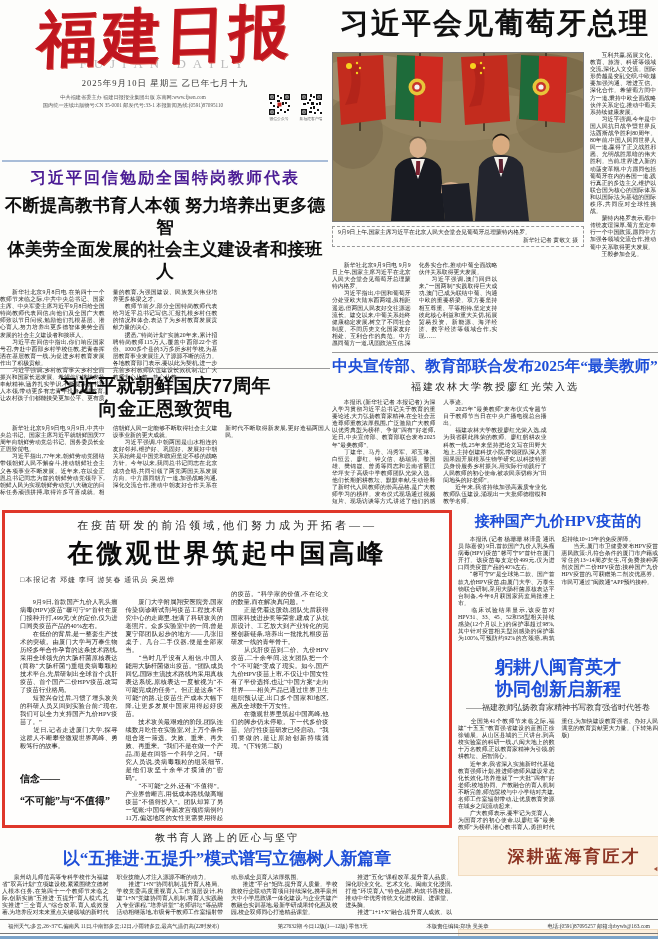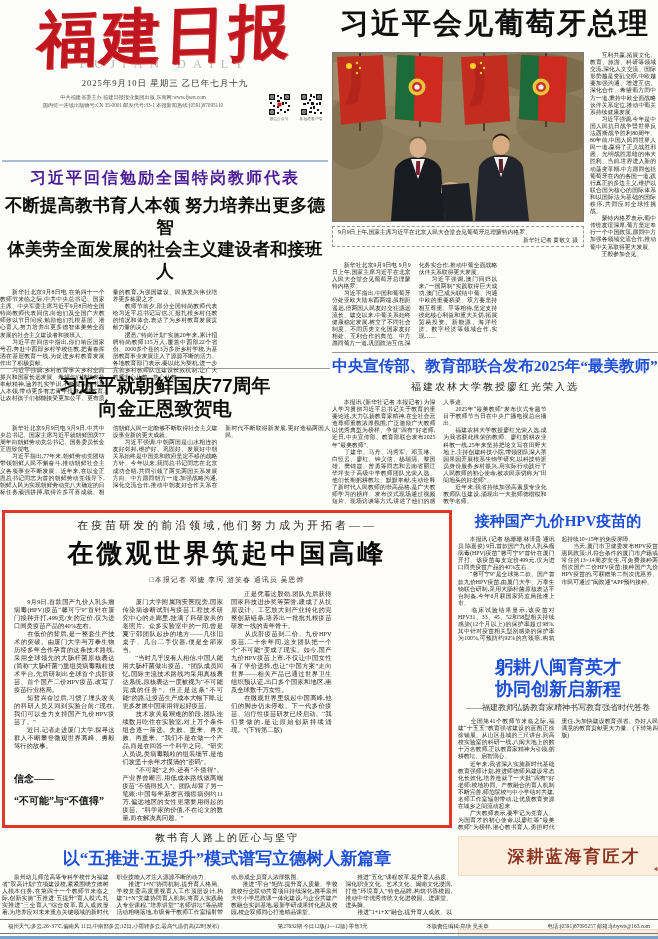--- a/index.html
+++ b/index.html
@@ -30,24 +30,24 @@
   .kicker1{font-size:16px;font-weight:700;letter-spacing:2px;color:#4c1d95}
   .h-big{font-size:17.5px;font-weight:900;letter-spacing:0;color:#0d0d0d;line-height:22px}
   .h-dprk{font-size:19px;font-weight:900;color:#0d0d0d;line-height:23px}
   .h-serif{font-weight:700;color:#1d4ed8;font-family:"Liberation Serif",serif}
   .subhead-kai{font-size:10px;color:#222;letter-spacing:2px}
   
   .photo{border:1px solid #7a7a7a;background:#8f7f5c}
   .capbox{border:1px dashed #999;padding:2px 5px;font-size:5.8px;line-height:7.5px;color:#222}
   .capbox .credit{text-align:right;color:#333}
   
-  .feature{border:3px solid #df372a;background:#fffefd;padding:5px 9px}
+  .feature{border:3px solid #df372a;background:#fffefd;padding:5px 15px}
   .f-kicker{font-size:11px;letter-spacing:3px;color:#222;text-align:center}
   .f-head{font-size:26px;font-weight:900;letter-spacing:3px;color:#0b0b0b;text-align:center;margin-top:3px;font-family:"Liberation Sans",sans-serif}
-  .f-byline{font-size:7px;color:#333;text-align:center;margin-top:4px;letter-spacing:1px}
+  .f-byline{font-size:7px;color:#333;margin-top:4px;letter-spacing:1px}
   .f-body{margin-top:5px;height:232px;font-size:6.3px;line-height:8px}
   .sec-head{font-size:10px;font-weight:700;color:#111;line-height:11px;margin:4px 0 3px 0;break-inside:avoid}
   
   .promo{background:#fcefdd;border:1px solid #f1dcc0;display:flex;flex-direction:column;justify-content:center;align-items:center;position:relative}
   .promo .note{position:absolute;right:6px;bottom:2px;font-size:5.5px}
   
   .footer{border-top:1px solid #777;border-bottom:1px solid #777;display:flex;align-items:center;justify-content:space-between;padding:0 8px;font-size:5.4px;color:#333}
   .bluebar{background:#7aa3c9}
 </style>
 </head>

